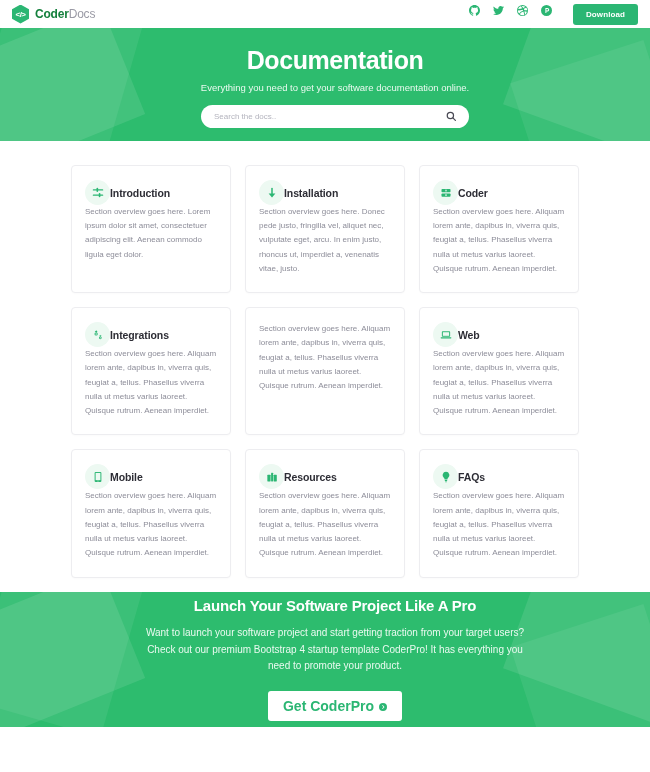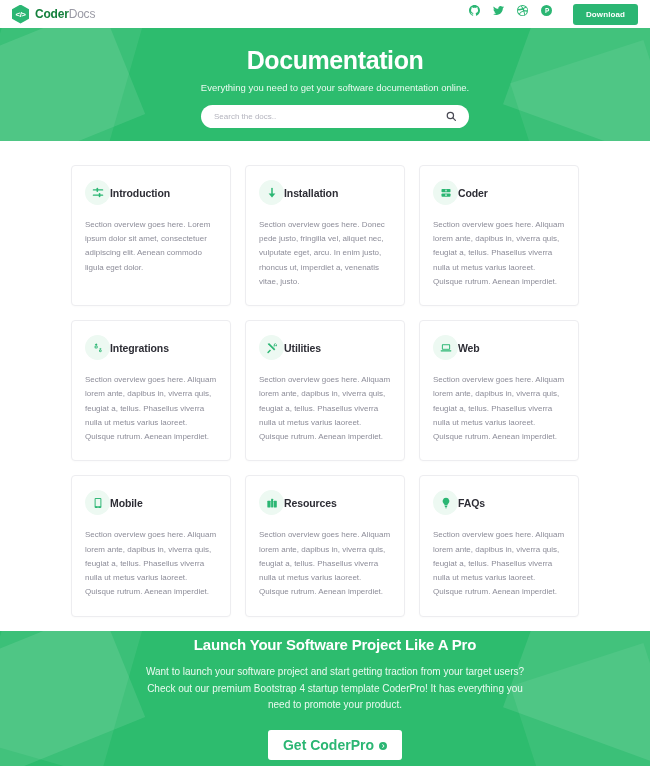--- a/index.html
+++ b/index.html
@@ -116,21 +116,20 @@
     background: #edf9f2;
     display: flex; align-items: center; justify-content: center;
     flex: none;
   }
   .card-icon svg { width: 12px; height: 12px; fill: #2bb673; }
   .card-title {
     font-size: 10.5px; font-weight: bold; color: #2d2d35;
     letter-spacing: -0.1px;
   }
   .card-body {
-    margin-top: 13px;
     font-size: 8px; line-height: 1.78;
     color: #8d8d99;
   }
 
   
   .cta { height: 135px; }
   .cta-inner {
     position: relative; z-index: 2;
     height: 100%;
     display: flex; flex-direction: column;
@@ -267,30 +266,20 @@
               <path d="M5.6 1.2l.5 1.3 1.4.2-.9 1.1.3 1.4-1.3-.6-1.2.7.2-1.4-1-1 1.4-.3zM5.5 4.4a2.2 2.2 0 100 4.4 2.2 2.2 0 000-4.4zm0 1.3a.9.9 0 110 1.8.9.9 0 010-1.8z"></path>
               <path d="M11.2 7.6l.4 1 1.1.2-.7.9.2 1.1-1-.5-1 .5.2-1.1-.8-.9 1.1-.2zM11.1 10a1.8 1.8 0 100 3.6 1.8 1.8 0 000-3.6zm0 1.1a.7.7 0 110 1.4.7.7 0 010-1.4z"></path>
             </svg>
         </span>
         <span class="card-title">Integrations</span>
       </div>
       <div class="card-body">Section overview goes here. Aliquam lorem ante, dapibus in, viverra quis, feugiat a, tellus. Phasellus viverra nulla ut metus varius laoreet. Quisque rutrum. Aenean imperdiet.</div>
     </div>
 
     <div class="card">
-      <div class="card-head">
-        <span class="card-icon">
-          <svg viewBox="0 0 16 16">
-              <path d="M2.2 2.2l2.2-.6 8 8-1.6 1.6-8-8z"></path>
-              <path d="M13.5 1.6l-2.3 2.3 1 1 2.3-2.3a3 3 0 01-1 3.4l-.1.1-1.3-1.3-1.3 1.3 1.3 1.3A3 3 0 0113.5 1.6z"></path>
-              <path d="M2 13.2l3.3-3.3 1.4 1.4-3.3 3.3a1 1 0 01-1.4-1.4z"></path>
-            </svg>
-        </span>
-        <span class="card-title">Utilities</span>
-      </div>
       <div class="card-body">Section overview goes here. Aliquam lorem ante, dapibus in, viverra quis, feugiat a, tellus. Phasellus viverra nulla ut metus varius laoreet. Quisque rutrum. Aenean imperdiet.</div>
     </div>
 
     <div class="card">
       <div class="card-head">
         <span class="card-icon">
           <svg viewBox="0 0 16 16">
               <rect x="2.5" y="3" width="11" height="7.4" rx="1"></rect>
               <rect x="3.8" y="4.3" width="8.4" height="4.8" fill="#edf9f2"></rect>
               <rect x=".8" y="11" width="14.4" height="1.6" rx=".8"></rect>

